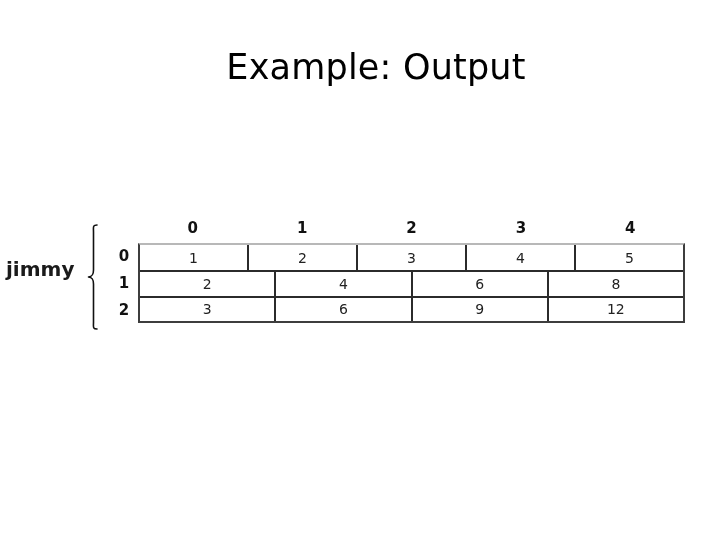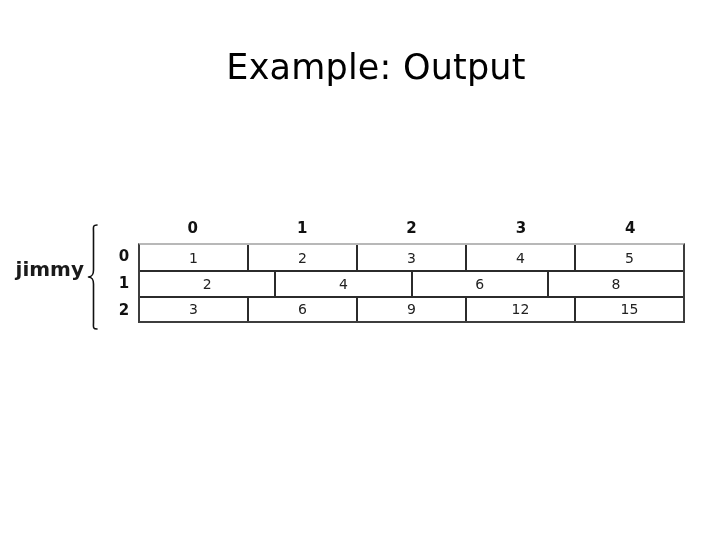--- a/index.html
+++ b/index.html
@@ -41,21 +41,21 @@
     width: 720px;
     height: 540px;
   }
 
   
   #axis-label-rows {
     position: absolute;
     left: 6px;
     top: 256px;
     width: 78px;
-    text-align: right;
+    text-align: left;
     font-family: "DejaVu Sans", sans-serif;
     font-size: 20px;
     font-weight: 700;
     line-height: 26px;
     color: #1a1a1a;
     white-space: nowrap;
   }
 
   
   #row-brace {
@@ -185,17 +185,16 @@
       <div class="grid-cell">2</div>
       <div class="grid-cell">4</div>
       <div class="grid-cell">6</div>
       <div class="grid-cell">8</div>
     </div>
     <div class="grid-row">
       <div class="grid-cell">3</div>
       <div class="grid-cell">6</div>
       <div class="grid-cell">9</div>
       <div class="grid-cell">12</div>
-      <div class="grid-cell">15</div>
     </div>
   </div>
 
 </div>
 
 </body></html>

